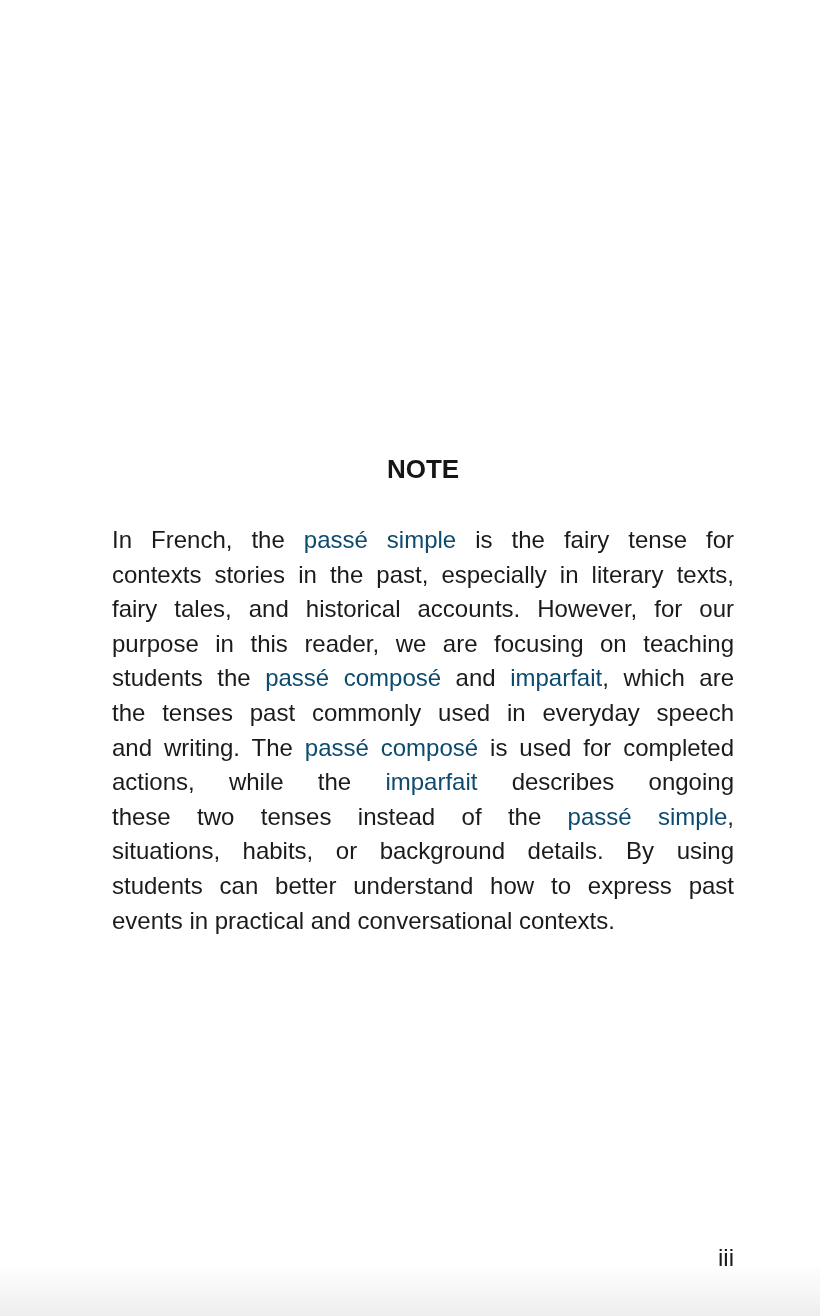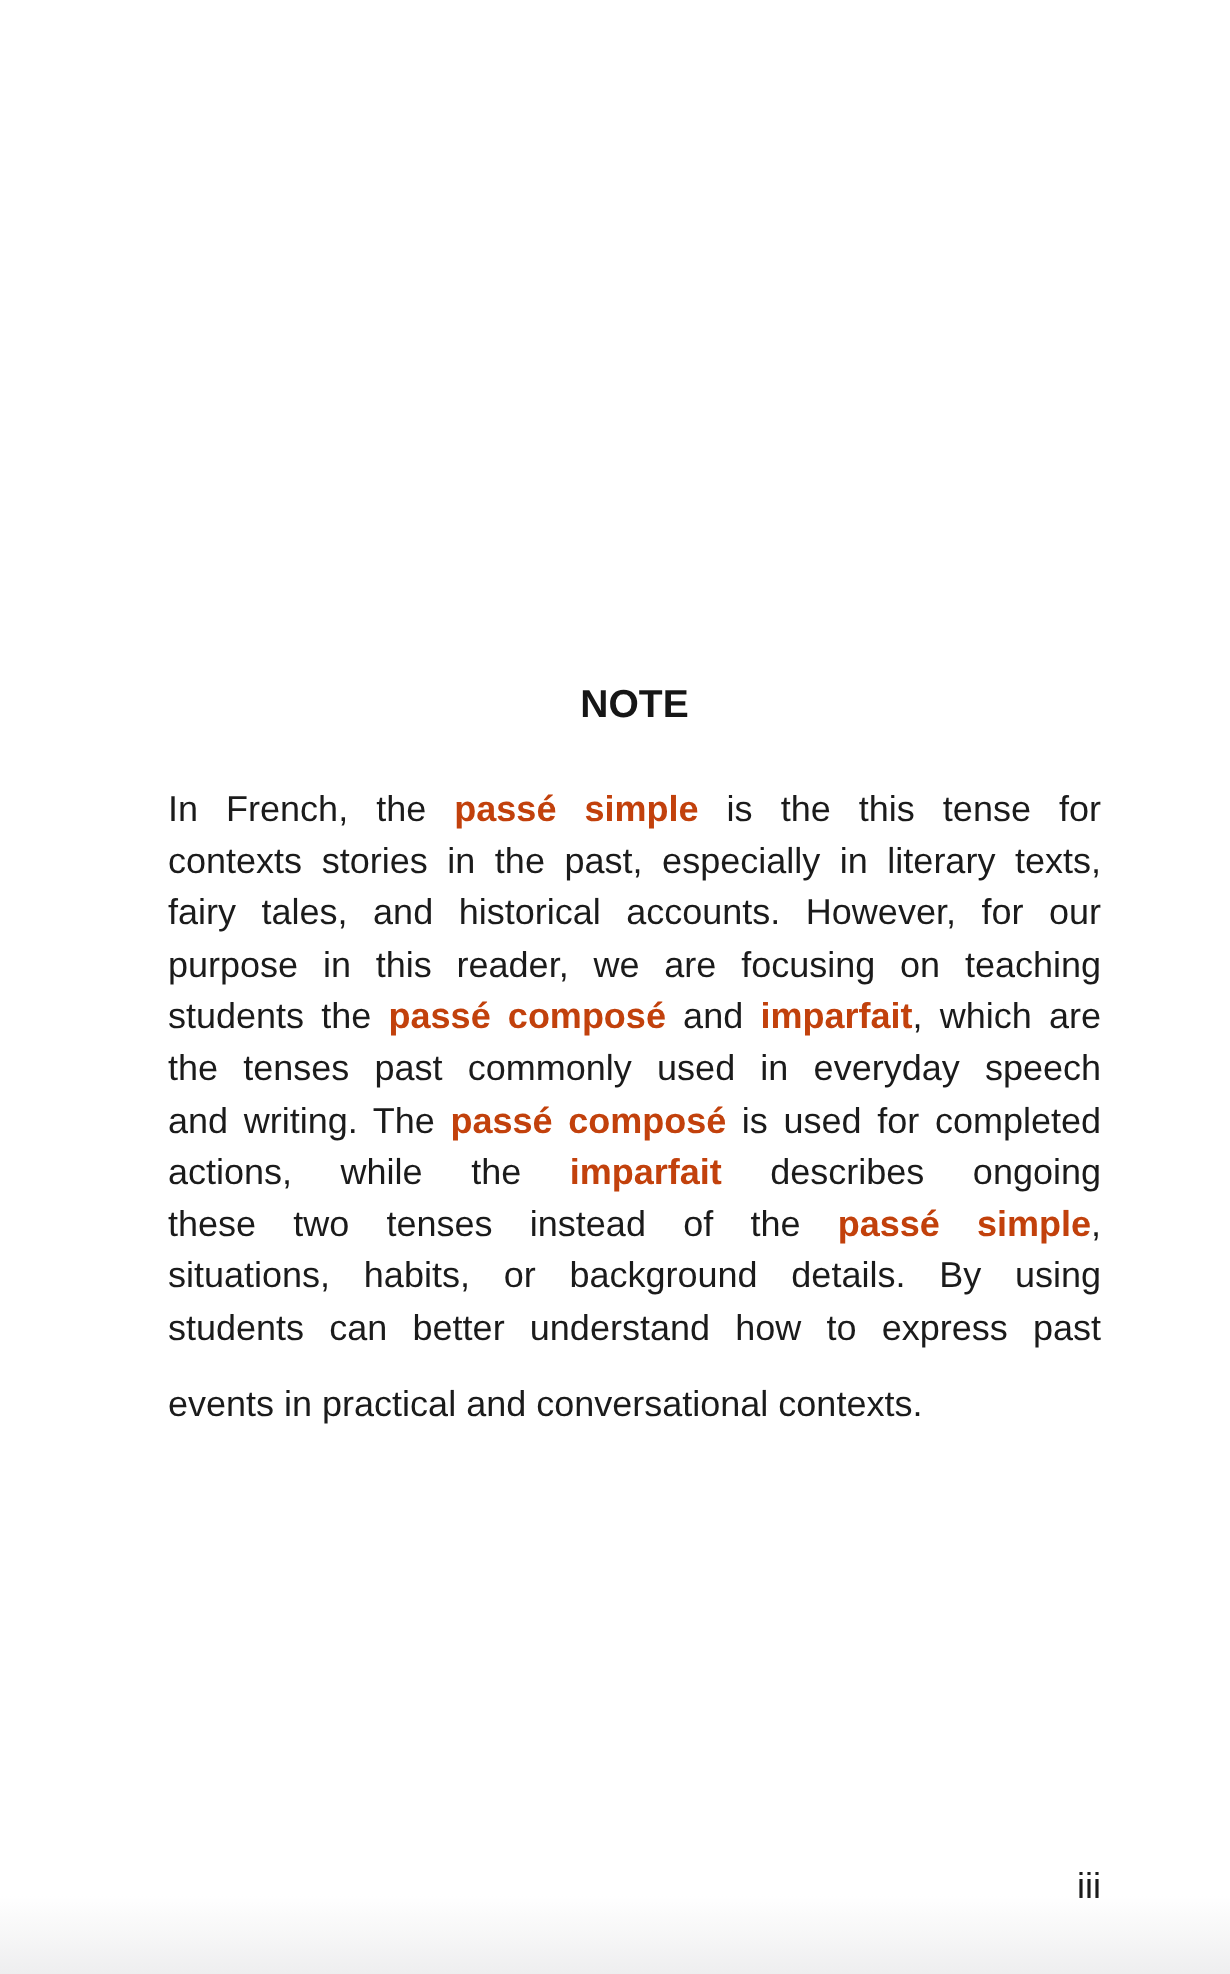--- a/index.html
+++ b/index.html
@@ -37,25 +37,24 @@
     line-height: 34.6px;
     color: #1b1b1b;
   }
   .note-paragraph .line {
     text-align: justify;
     text-align-last: justify;
     white-space: nowrap;
   }
   .note-paragraph .line.last {
     text-align-last: left;
-    margin-top: 16px;
   }
   .note-paragraph b {
-    font-weight: 700;
-    color: #c2410c;
+    font-weight: 400;
+    color: #0c4a6e;
   }
   .page-number {
     position: absolute;
     top: 1241px;
     left: 112px;
     width: 622px;
     font-size: 24px;
     line-height: 34px;
     text-align: right;
     color: #1b1b1b;
@@ -71,21 +70,21 @@
   }
 </style>
 </head>
 <body>
 
 <div class="page">
 
   <h1 class="note-heading">NOTE</h1>
 
   <div class="note-paragraph">
-      <div class="line"><span>In French, the </span><b>passé simple</b><span> is the this tense for</span></div>
+      <div class="line"><span>In French, the </span><b>passé simple</b><span> is the fairy tense for</span></div>
       <div class="line"><span>contexts stories in the past, especially in literary texts,</span></div>
       <div class="line"><span>fairy tales, and historical accounts. However, for our</span></div>
       <div class="line"><span>purpose in this reader, we are focusing on teaching</span></div>
       <div class="line"><span>students the </span><b>passé composé</b><span> and </span><b>imparfait</b><span>, which are</span></div>
       <div class="line"><span>the tenses past commonly used in everyday speech</span></div>
       <div class="line"><span>and writing. The </span><b>passé composé</b><span> is used for completed</span></div>
       <div class="line"><span>actions, while the </span><b>imparfait</b><span> describes ongoing</span></div>
       <div class="line"><span>these two tenses instead of the </span><b>passé simple</b><span>,</span></div>
       <div class="line"><span>situations, habits, or background details. By using</span></div>
       <div class="line"><span>students can better understand how to express past</span></div>

